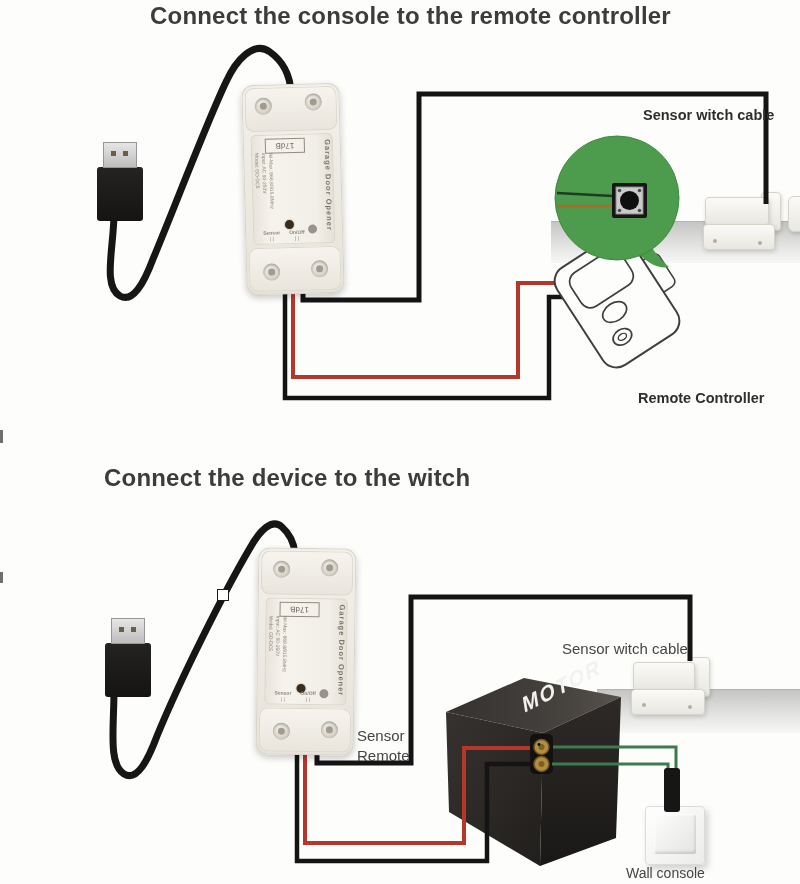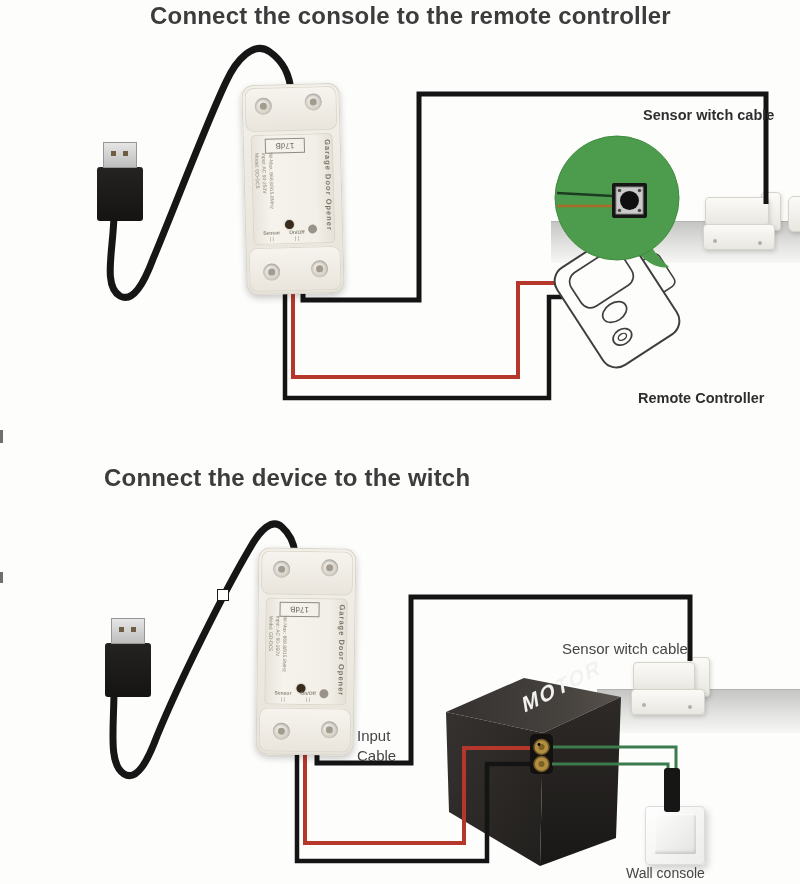--- a/index.html
+++ b/index.html
@@ -231,16 +231,16 @@
 
   <div class="abs tick" style="left:0;top:430px;width:3px;height:13px;"></div>
   <div class="abs tick" style="left:0;top:572px;width:3px;height:11px;"></div>
 
   <div class="abs title" style="left:150px;top:2px;">Connect the console to the remote controller</div>
   <div class="abs lbl-bold" style="left:643px;top:107px;">Sensor witch cable</div>
   <div class="abs lbl-bold" style="left:595px;top:390px;margin-left:43px;">Remote Controller</div>
 
   <div class="abs title" style="left:104px;top:464px;">Connect the device to the witch</div>
   <div class="abs lbl" style="left:562px;top:639px;">Sensor witch cable</div>
-  <div class="abs lbl" style="left:357px;top:726px;width:62px;">Input Cable</div>
+  <div class="abs lbl" style="left:357px;top:726px;width:62px;">Sensor Remote</div>
   <div class="abs lbl" style="left:626px;top:864px;font-size:14px;">Wall console</div>
 
 </div>
 
 </body></html>

